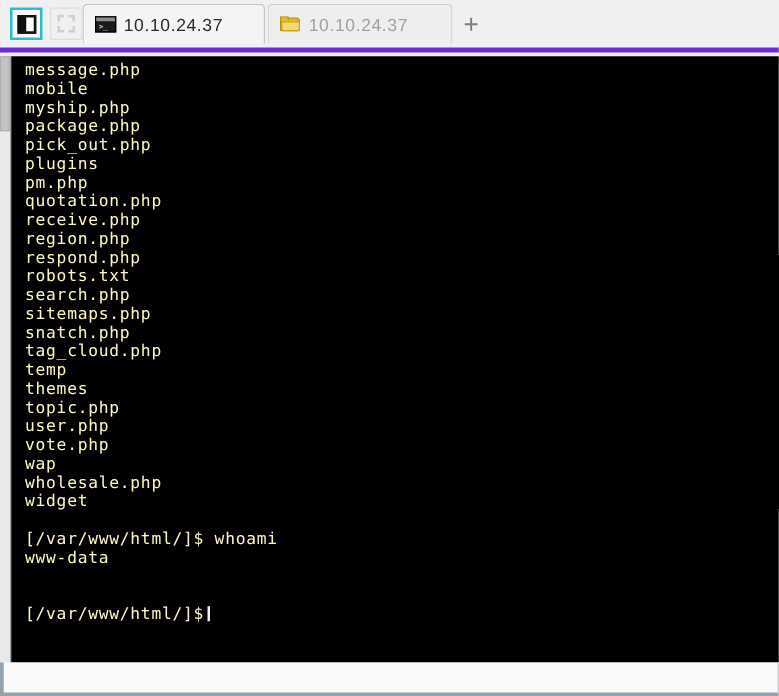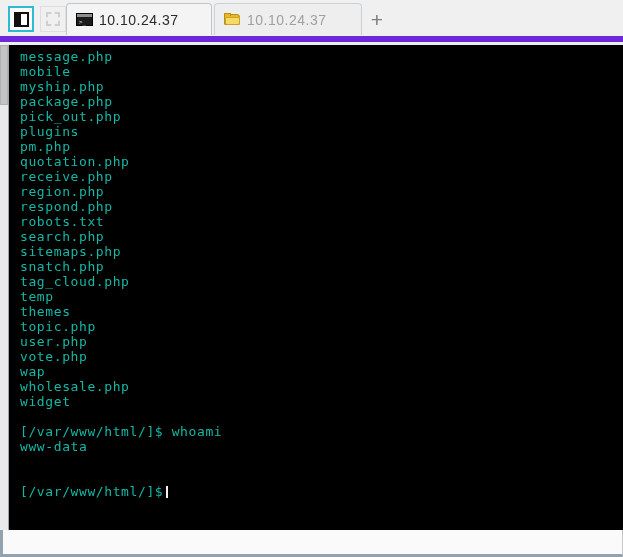--- a/index.html
+++ b/index.html
@@ -35,21 +35,21 @@
   }
 
   
   #tabbar {
     position: absolute;
     left: 0;
     top: 0;
     width: 623px;
     height: 42px;
     background: #f0f0f0;
-    border-bottom: 6px solid #6d28d9;
+    border-bottom: 4px solid #6d28d9;
     box-sizing: border-box;
   }
 
   .tb-btn {
     position: absolute;
     top: 6px;
     width: 26px;
     height: 26px;
     box-sizing: border-box;
     display: flex;
@@ -247,21 +247,21 @@
     background: #000000;
     overflow: hidden;
     padding: 4px 0 0 0;
     box-sizing: border-box;
   }
 
   #terminal-lines {
     font-family: "DejaVu Sans Mono", "Liberation Mono", monospace;
     font-size: 13px;
     line-height: 15px;
-    color: #14b8a6;
+    color: #fef9c3;
     white-space: pre;
     padding-left: 11px;
     letter-spacing: 0.6px;
   }
   .tline { height: 15px; }
   .tline.blank { height: 15px; }
 
   .cursor {
     display: inline-block;
     width: 2px;

